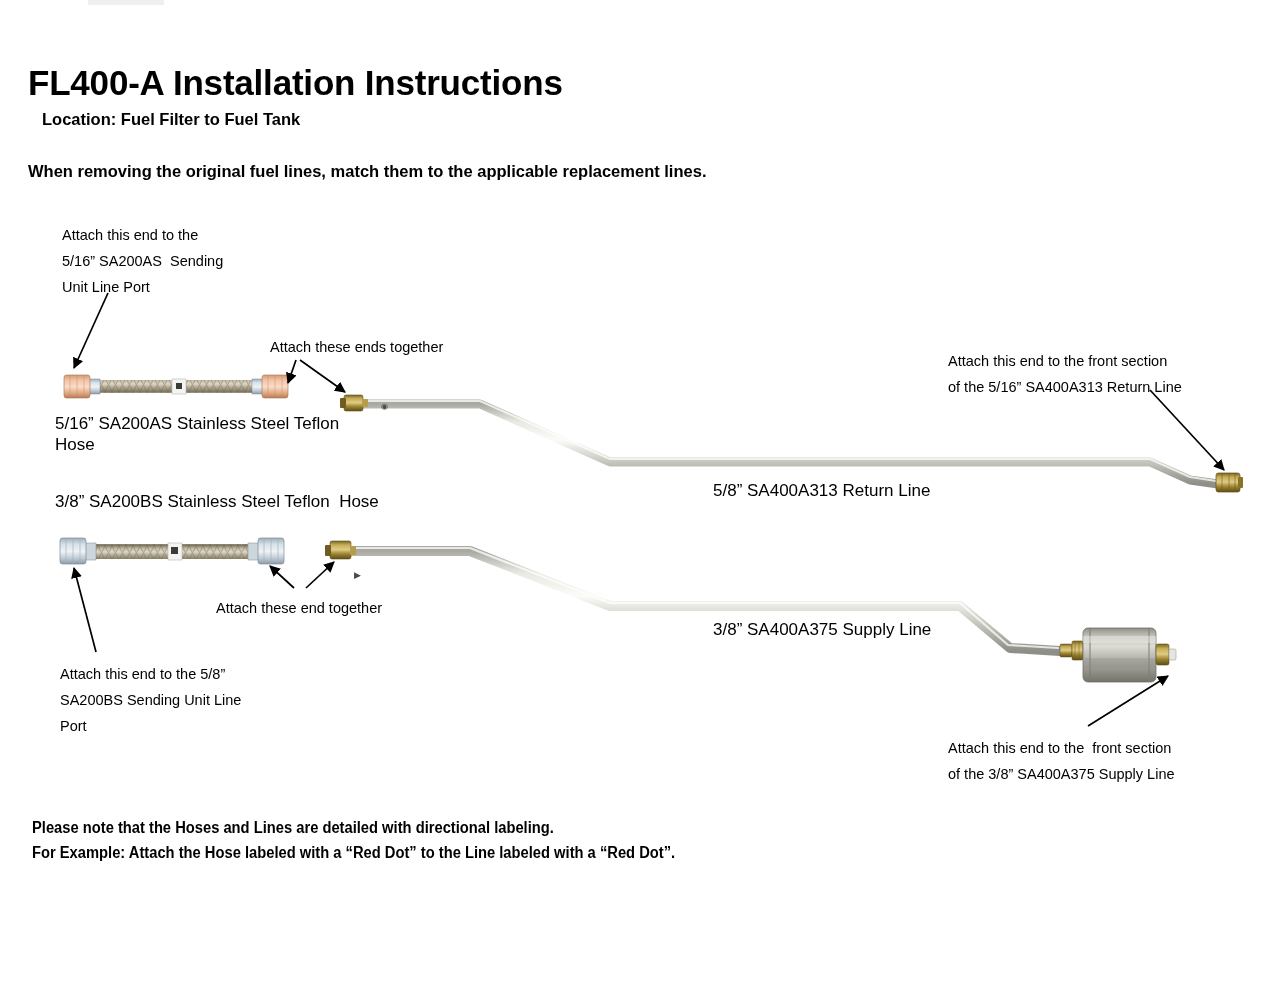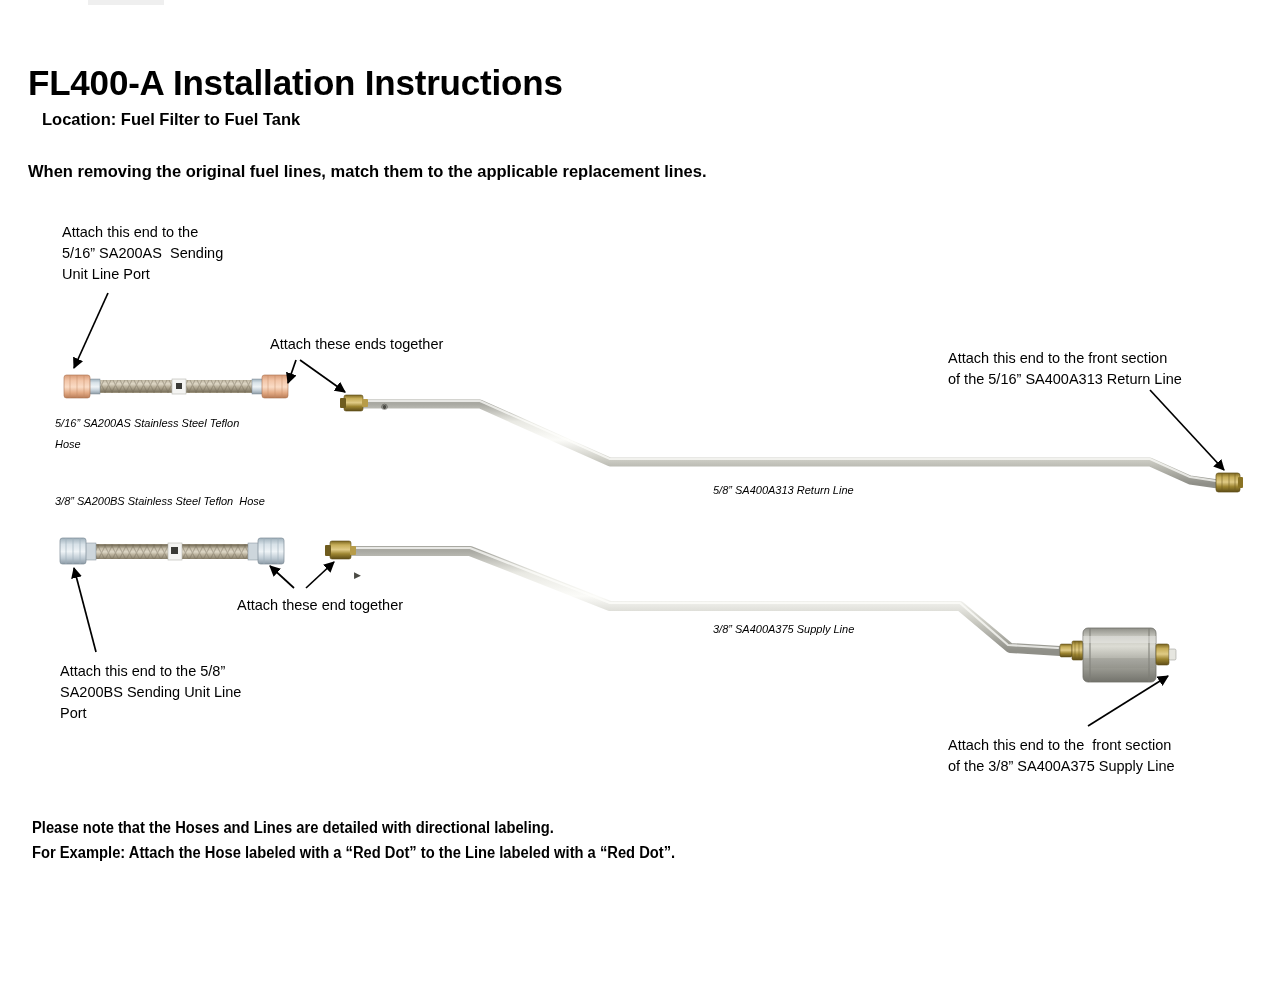--- a/index.html
+++ b/index.html
@@ -49,29 +49,28 @@
     left: 28px;
     top: 162px;
     font-size: 16.5px;
     font-weight: bold;
     white-space: pre;
   }
 
   .callout {
     position: absolute;
     font-size: 14.5px;
+    line-height: 26px;
+    white-space: pre;
+  }
+  .part-label {
+    position: absolute;
+    font-size: 17px;
     line-height: 21px;
     white-space: pre;
-  }
-  .part-label {
-    position: absolute;
-    font-size: 11px;
-    line-height: 21px;
-    white-space: pre;
-    font-style: italic;
   }
 
   .footnote {
     position: absolute;
     left: 32px;
     top: 815px;
     font-size: 16px;
     font-weight: bold;
     line-height: 25px;
     white-space: pre;
@@ -107,21 +106,21 @@
 <div class="callout" style="left:948px; top:348px;">Attach this end to the front section
 of the 5/16” SA400A313 Return Line</div>
 
 <div class="part-label" style="left:55px; top:413px;">5/16” SA200AS Stainless Steel Teflon
 Hose</div>
 
 <div class="part-label" style="left:713px; top:480px;">5/8” SA400A313 Return Line</div>
 
 <div class="part-label" style="left:55px; top:491px;">3/8” SA200BS Stainless Steel Teflon  Hose</div>
 
-<div class="callout" style="left:216px; top:595px;margin-left:21px;">Attach these end together</div>
+<div class="callout" style="left:216px; top:595px;">Attach these end together</div>
 
 <div class="part-label" style="left:713px; top:619px;">3/8” SA400A375 Supply Line</div>
 
 <div class="callout" style="left:60px; top:661px;">Attach this end to the 5/8”
 SA200BS Sending Unit Line
 Port</div>
 
 <div class="callout" style="left:948px; top:735px;">Attach this end to the  front section
 of the 3/8” SA400A375 Supply Line</div>
 

